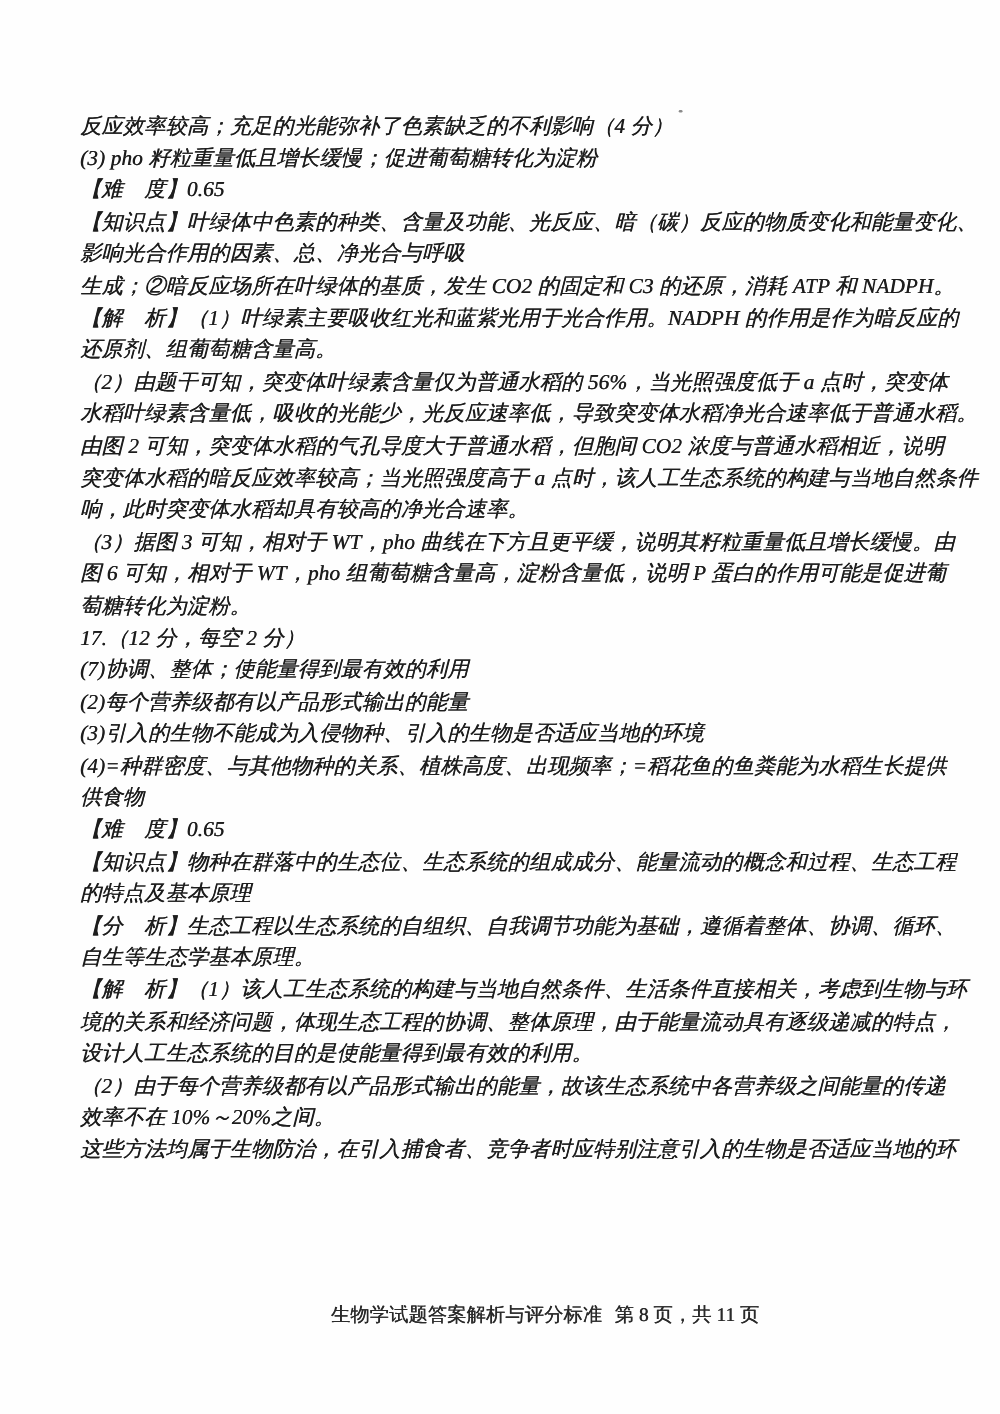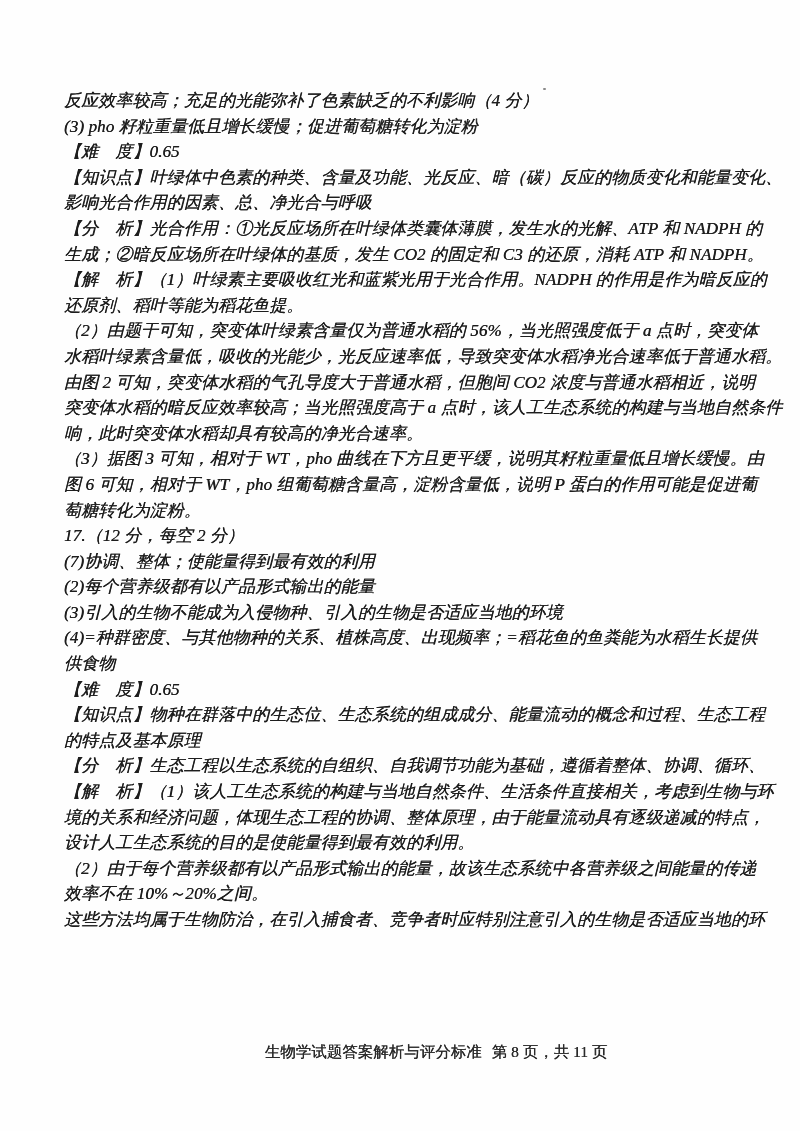--- a/index.html
+++ b/index.html
@@ -65,42 +65,42 @@
 <div class="page">
   <div class="speck"></div>
 
   <div class="doc-body">
 
   <div class="line">反应效率较高；充足的光能弥补了色素缺乏的不利影响（4 分）</div>
       <div class="line">(3) pho 籽粒重量低且增长缓慢；促进葡萄糖转化为淀粉</div>
       <div class="line">【难　度】0.65</div>
       <div class="line full">【知识点】叶绿体中色素的种类、含量及功能、光反应、暗（碳）反应的物质变化和能量变化、</div>
       <div class="line">影响光合作用的因素、总、净光合与呼吸</div>
-      <div class="line full">【分　析】光合作用：①光反应场所在叶绿体类囊体薄膜，发生水的光解、ATP 和 NADPH 的</div>
       <div class="line full">生成；②暗反应场所在叶绿体的基质，发生 CO2 的固定和 C3 的还原，消耗 ATP 和 NADPH。</div>
       <div class="line full">【解　析】（1）叶绿素主要吸收红光和蓝紫光用于光合作用。NADPH 的作用是作为暗反应的</div>
-      <div class="line">还原剂、稻叶等能为稻花鱼提。</div>
+      <div class="line">还原剂、组葡萄糖含量高。</div>
       <div class="line full">（2）由题干可知，突变体叶绿素含量仅为普通水稻的 56%，当光照强度低于 a 点时，突变体</div>
       <div class="line full">水稻叶绿素含量低，吸收的光能少，光反应速率低，导致突变体水稻净光合速率低于普通水稻。</div>
       <div class="line full">由图 2 可知，突变体水稻的气孔导度大于普通水稻，但胞间 CO2 浓度与普通水稻相近，说明</div>
       <div class="line full">突变体水稻的暗反应效率较高；当光照强度高于 a 点时，该人工生态系统的构建与当地自然条件</div>
       <div class="line">响，此时突变体水稻却具有较高的净光合速率。</div>
       <div class="line full">（3）据图 3 可知，相对于 WT，pho 曲线在下方且更平缓，说明其籽粒重量低且增长缓慢。由</div>
       <div class="line full">图 6 可知，相对于 WT，pho 组葡萄糖含量高，淀粉含量低，说明 P 蛋白的作用可能是促进葡</div>
       <div class="line">萄糖转化为淀粉。</div>
       <div class="line">17.（12 分，每空 2 分）</div>
       <div class="line">(7)协调、整体；使能量得到最有效的利用</div>
       <div class="line">(2)每个营养级都有以产品形式输出的能量</div>
       <div class="line">(3)引入的生物不能成为入侵物种、引入的生物是否适应当地的环境</div>
       <div class="line full">(4)=种群密度、与其他物种的关系、植株高度、出现频率；=稻花鱼的鱼粪能为水稻生长提供</div>
       <div class="line">供食物</div>
       <div class="line">【难　度】0.65</div>
       <div class="line full">【知识点】物种在群落中的生态位、生态系统的组成成分、能量流动的概念和过程、生态工程</div>
       <div class="line">的特点及基本原理</div>
       <div class="line full">【分　析】生态工程以生态系统的自组织、自我调节功能为基础，遵循着整体、协调、循环、</div>
+      <div class="line">自生等生态学基本原理。</div>
       <div class="line full">【解　析】（1）该人工生态系统的构建与当地自然条件、生活条件直接相关，考虑到生物与环</div>
       <div class="line full">境的关系和经济问题，体现生态工程的协调、整体原理，由于能量流动具有逐级递减的特点，</div>
       <div class="line">设计人工生态系统的目的是使能量得到最有效的利用。</div>
       <div class="line full">（2）由于每个营养级都有以产品形式输出的能量，故该生态系统中各营养级之间能量的传递</div>
       <div class="line">效率不在 10%～20%之间。</div>
       <div class="line full">这些方法均属于生物防治，在引入捕食者、竞争者时应特别注意引入的生物是否适应当地的环</div>
     </div>
 
   <div class="footer">
     <span>生物学试题答案解析与评分标准</span><span class="sep"></span><span>第 8 页，共 11 页</span>

